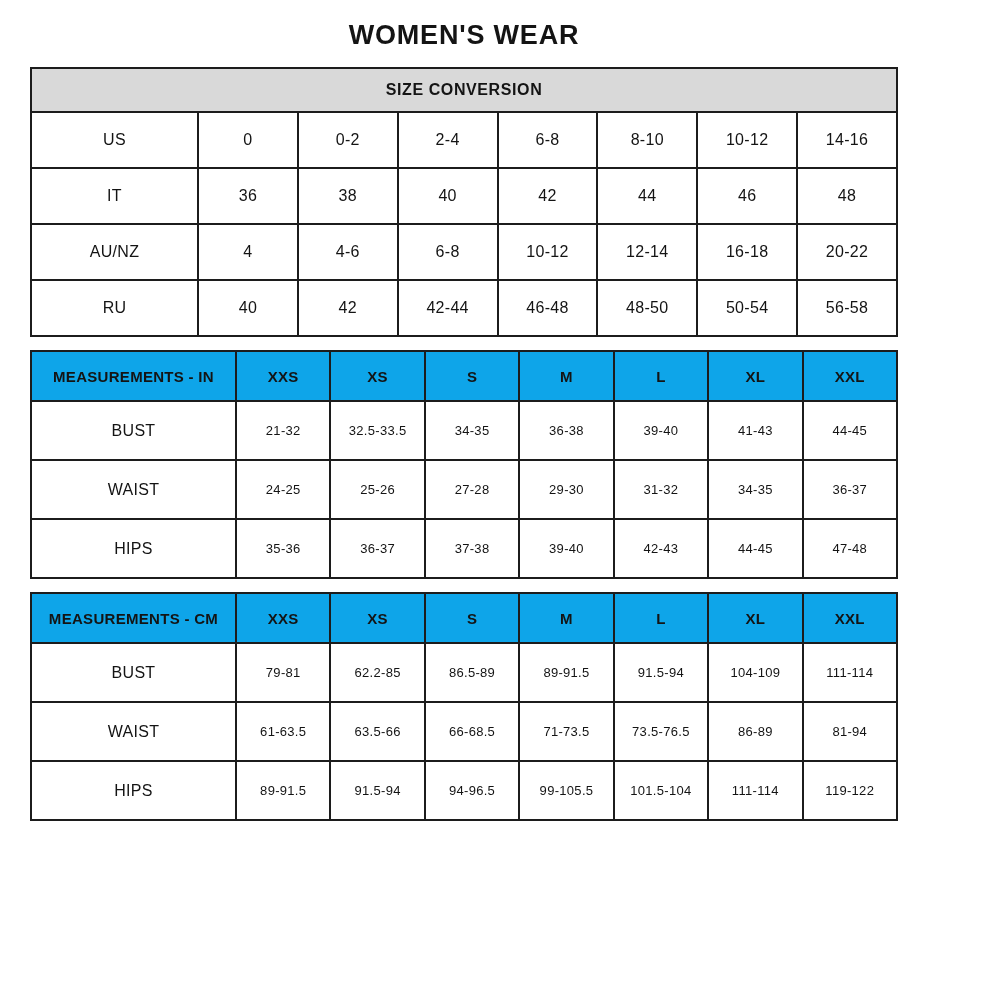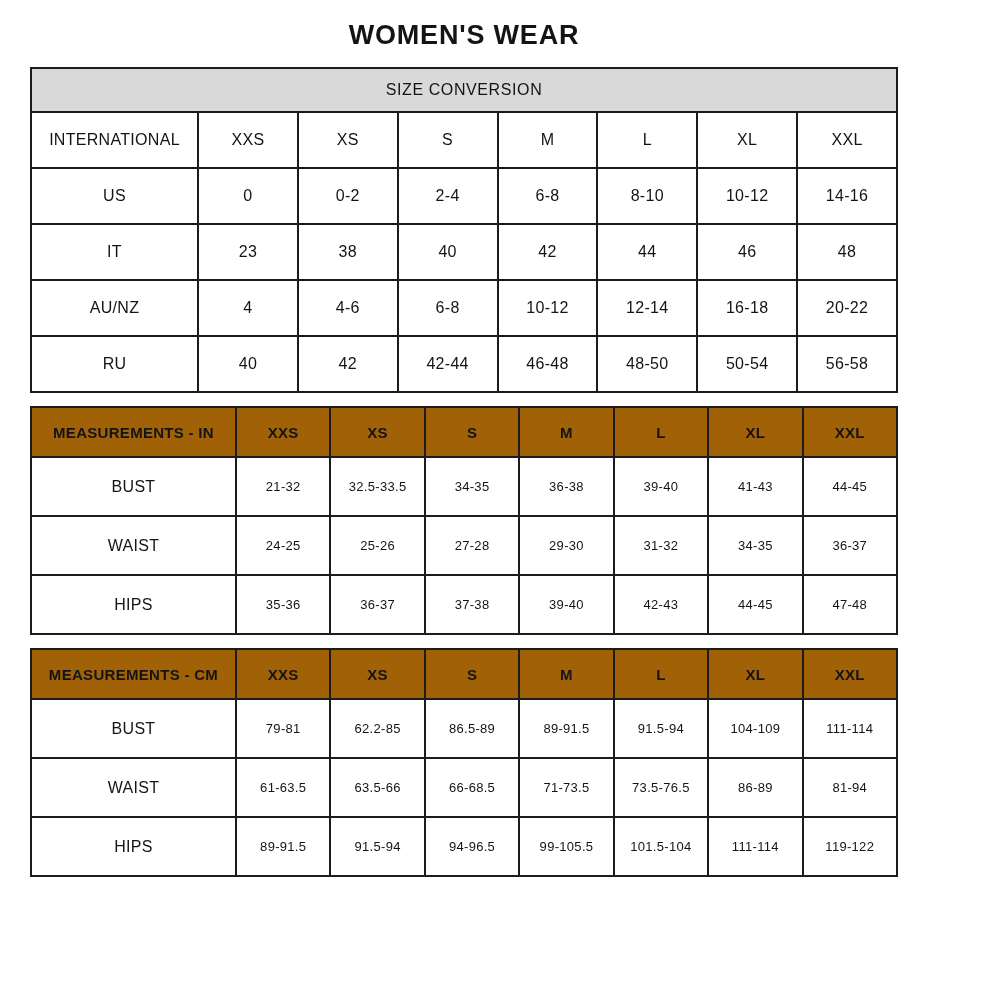--- a/index.html
+++ b/index.html
@@ -33,29 +33,29 @@
     text-align: center;
     vertical-align: middle;
     padding: 0 2px;
     letter-spacing: 0.3px;
   }
   
   .size-conv .caption {
     background: #d9d9d9;
     height: 44px;
     font-size: 16px;
-    font-weight: 400;
+    font-weight: 700;
     letter-spacing: 0.6px;
   }
   .size-conv td { height: 56px; font-size: 16px; }
   .size-conv col.first { width: 167px; }
   
   .meas { margin-top: 13px; }
   .meas th {
-    background: #a16207;
+    background: #0ea5e9;
     height: 50px;
     font-size: 15px;
     font-weight: 700;
   }
   .meas td { height: 59px; font-size: 13px; border-radius: 28px; }
   .meas td.label { font-size: 16px; }
   .meas col.first { width: 205px; }
 </style>
 </head>
 <body>
@@ -65,44 +65,34 @@
   <h1 class="title">WOMEN'S WEAR</h1>
 
   <table class="tbl size-conv">
     <colgroup>
         <col class="first">
         <col span="7">
       </colgroup>
     <tbody>
       <tr>
         <td class="caption" colspan="8">SIZE CONVERSION</td>
-      </tr>
-      <tr>
-        <td>INTERNATIONAL</td>
-        <td>XXS</td>
-        <td>XS</td>
-        <td>S</td>
-        <td>M</td>
-        <td>L</td>
-        <td>XL</td>
-        <td>XXL</td>
       </tr>
       <tr>
         <td>US</td>
         <td>0</td>
         <td>0-2</td>
         <td>2-4</td>
         <td>6-8</td>
         <td>8-10</td>
         <td>10-12</td>
         <td>14-16</td>
       </tr>
       <tr>
         <td>IT</td>
-        <td>23</td>
+        <td>36</td>
         <td>38</td>
         <td>40</td>
         <td>42</td>
         <td>44</td>
         <td>46</td>
         <td>48</td>
       </tr>
       <tr>
         <td>AU/NZ</td>
         <td>4</td>

